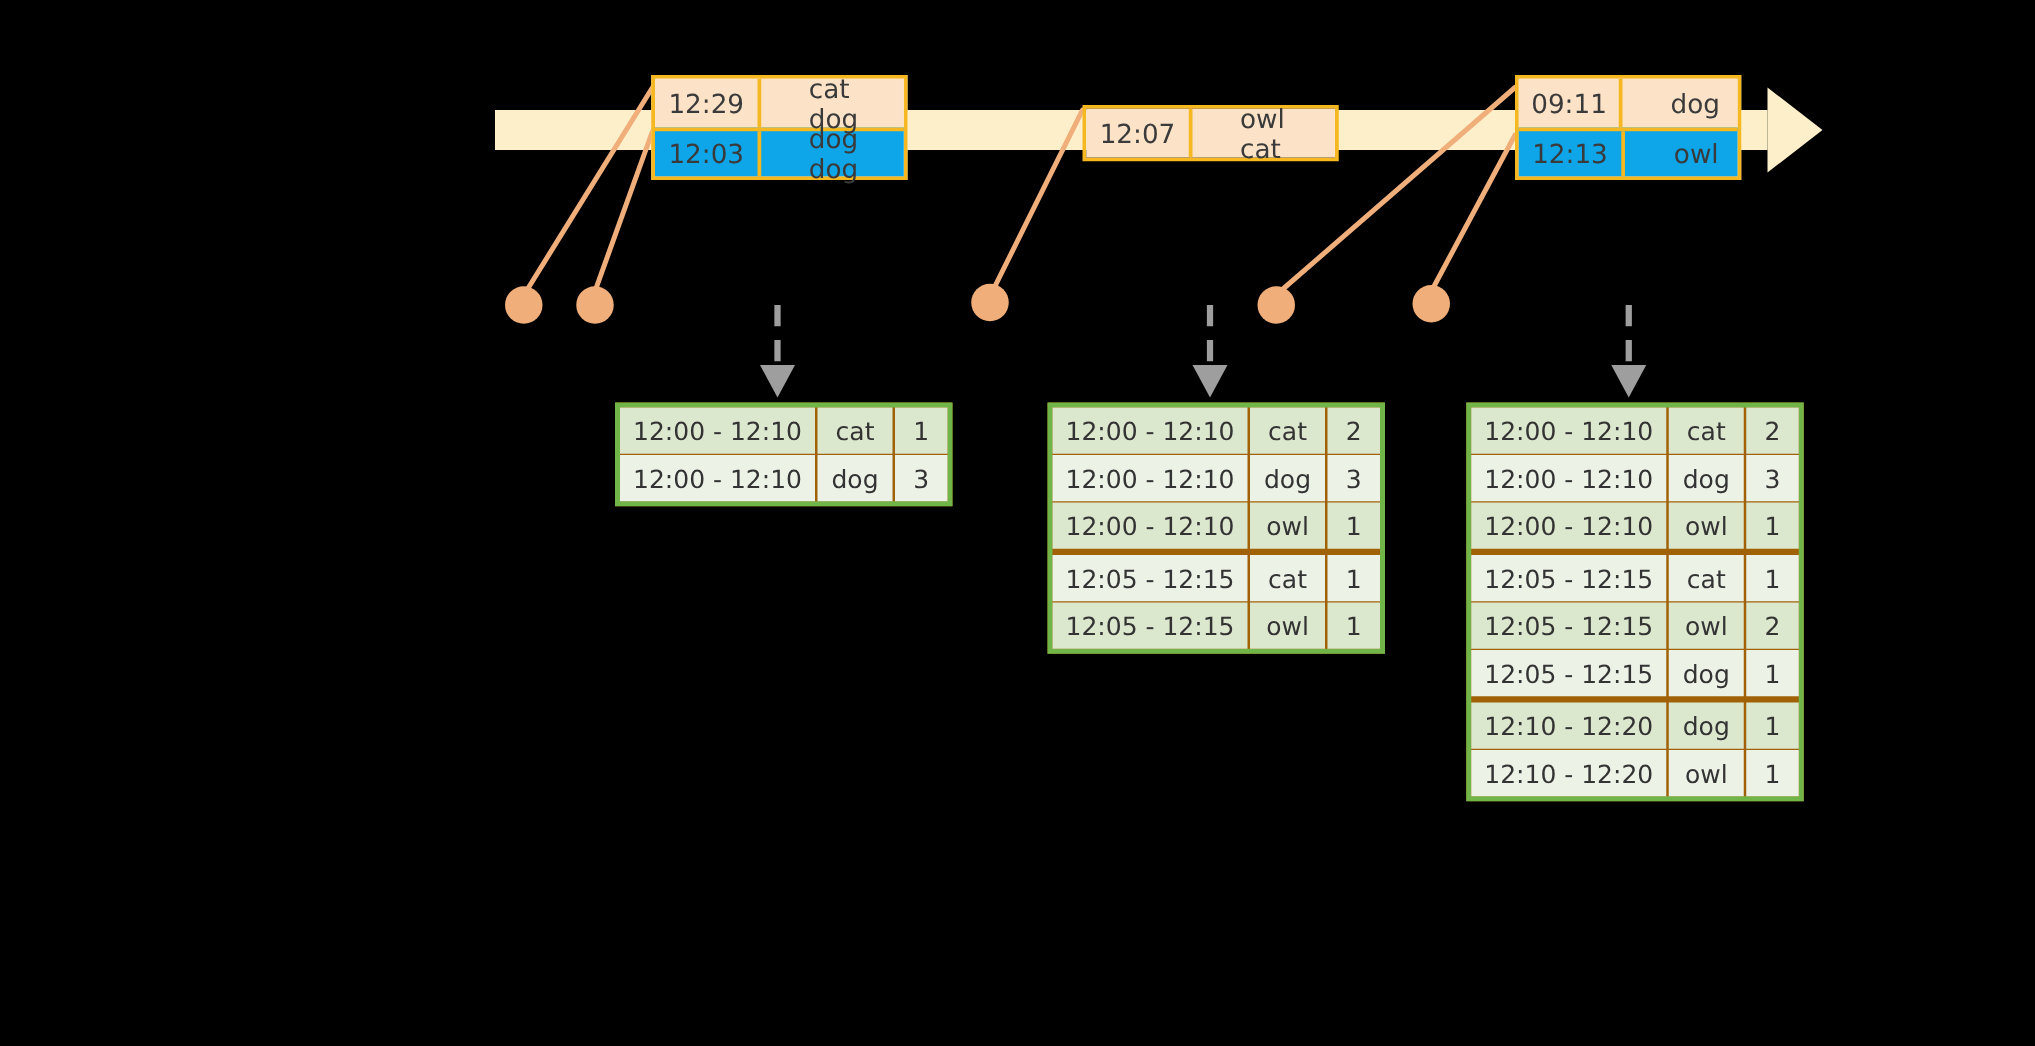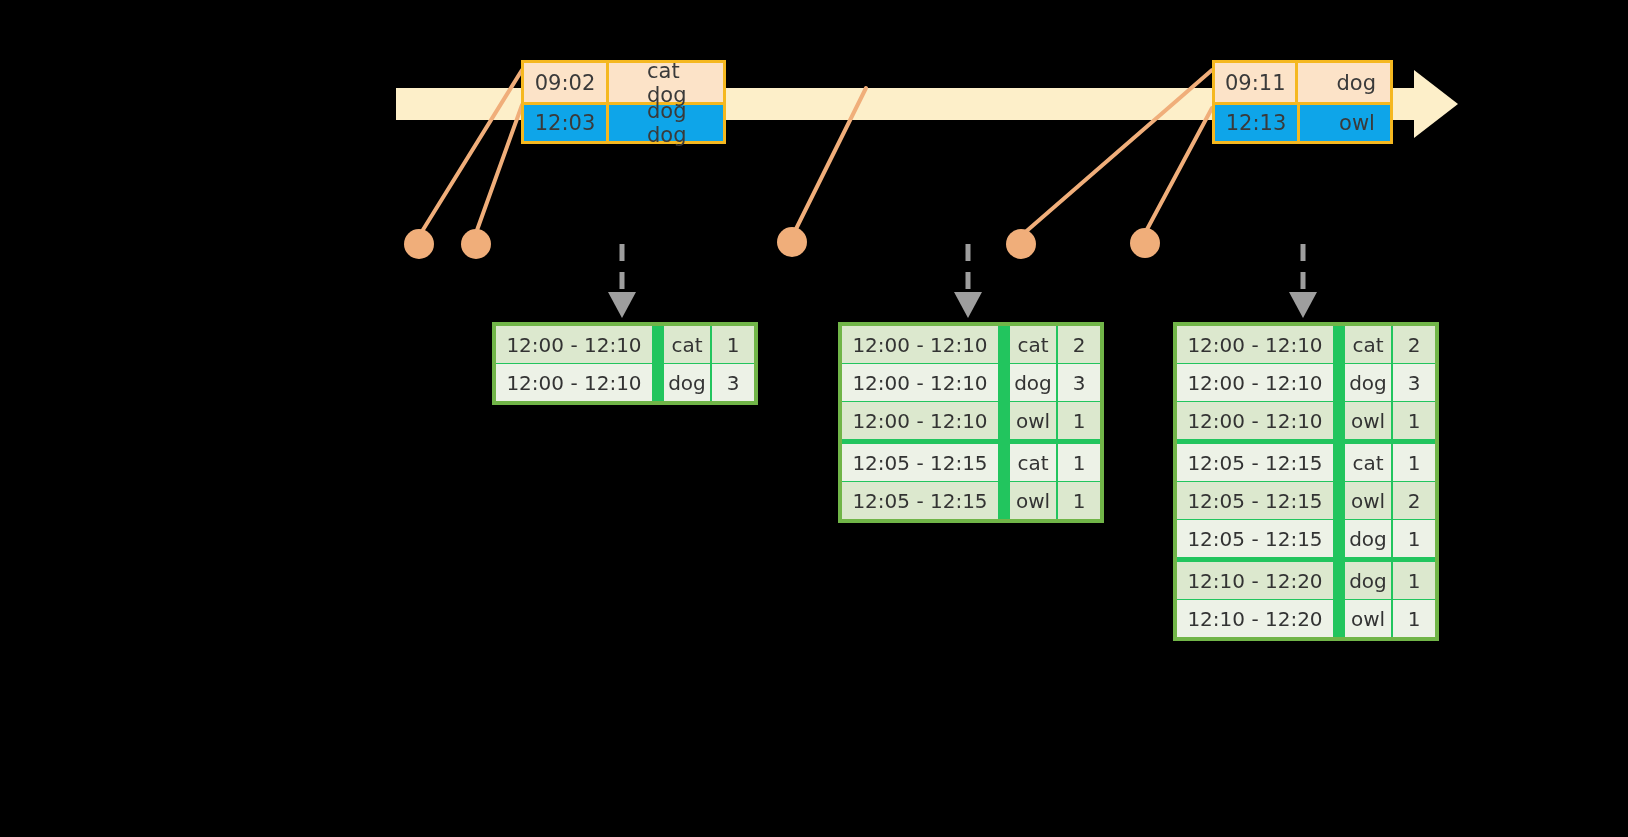--- a/index.html
+++ b/index.html
@@ -15,30 +15,30 @@
   .evt-row.r0{background:#FCE3C8;}
   .evt-row.r1{background:#0ea5e9;border-top:3px solid #F5B820;}
   .evt-time{width:85px;display:flex;align-items:center;justify-content:center;
             border-right:3px solid #F5B820;box-sizing:border-box;
             font-size:21px;color:#3a3a3a;}
   .evt-val{flex:1;display:flex;align-items:center;justify-content:center;
            font-size:21px;color:#3a3a3a;padding:0 14px;box-sizing:border-box;margin-left:24px;}
 
   
   .res-table{position:absolute;border:4px solid #71B548;box-sizing:border-box;
-             background:#22c55e;}
+             background:#a16207;}
   .res-row{display:flex;height:37px;box-sizing:border-box;}
   .res-row + .res-row{margin-top:1px;}
   .res-row.sep{margin-top:5px;}
   .res-cell{display:flex;align-items:center;justify-content:center;
             font-size:20px;color:#333;box-sizing:border-box;}
   .res-row.shadeA .res-cell{background:#DCE8CE;}
   .res-row.shadeB .res-cell{background:#EDF2E7;}
   .c-window{width:156px;}
-  .c-key{width:46px;margin-left:12px;}
+  .c-key{width:60px;margin-left:2px;}
   .c-count{width:42px;margin-left:2px;}
 </style>
 </head>
 <body>
 
 <div id="stage">
 
   <svg id="svg-layer" viewBox="0 0 1628 837" xmlns="http://www.w3.org/2000/svg">
 
     <g>
@@ -73,29 +73,35 @@
       </g>
       <g>
         <line x1="1303" y1="244" x2="1303" y2="295" stroke-dasharray="17,11"></line>
         <polygon points="1289,292 1317,292 1303,318" stroke="none"></polygon>
       </g>
     </g>
   </svg>
 
   <div class="evt-box" style="left:521px;top:60px;width:205px;">
     <div class="evt-row r0">
-      <div class="evt-time">09:02</div>
+      <div class="evt-time">12:29</div>
       <div class="evt-val">cat dog</div>
     </div>
     <div class="evt-row r1">
       <div class="evt-time">12:03</div>
       <div class="evt-val">dog dog</div>
     </div>
   </div>
 
+  <div class="evt-box" style="left:866px;top:84px;width:205px;">
+    <div class="evt-row r0">
+      <div class="evt-time">12:07</div>
+      <div class="evt-val">owl cat</div>
+    </div>
+  </div>
 
   <div class="evt-box" style="left:1212px;top:60px;width:181px;">
     <div class="evt-row r0">
       <div class="evt-time">09:11</div>
       <div class="evt-val">dog</div>
     </div>
     <div class="evt-row r1">
       <div class="evt-time">12:13</div>
       <div class="evt-val">owl</div>
     </div>

